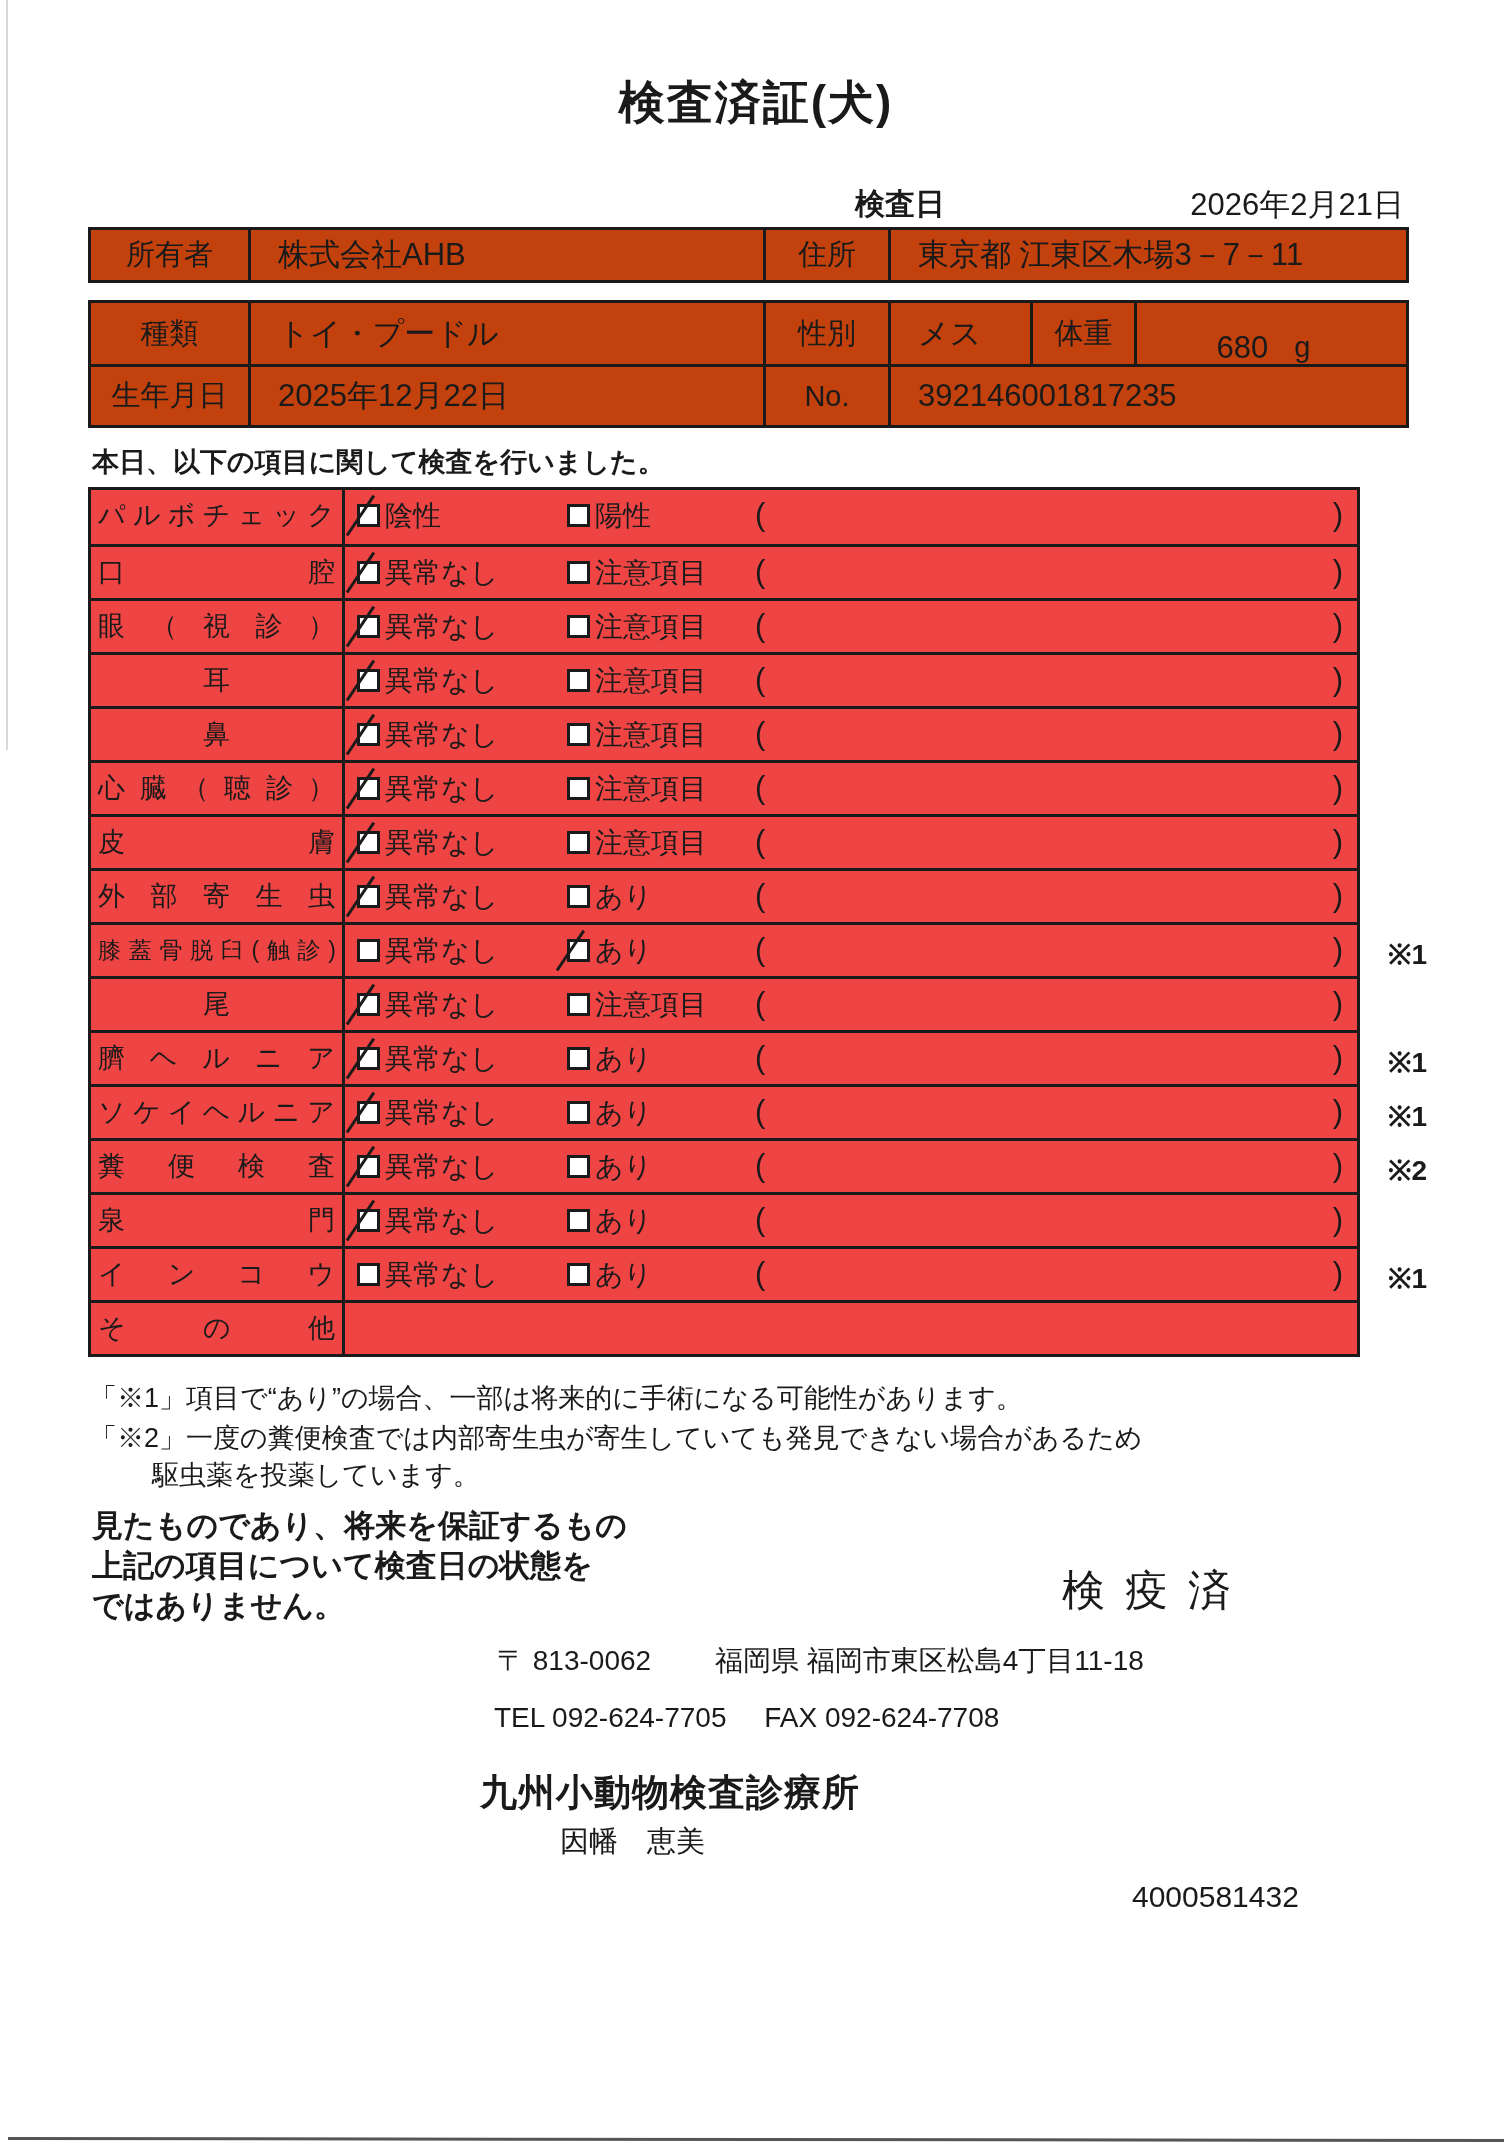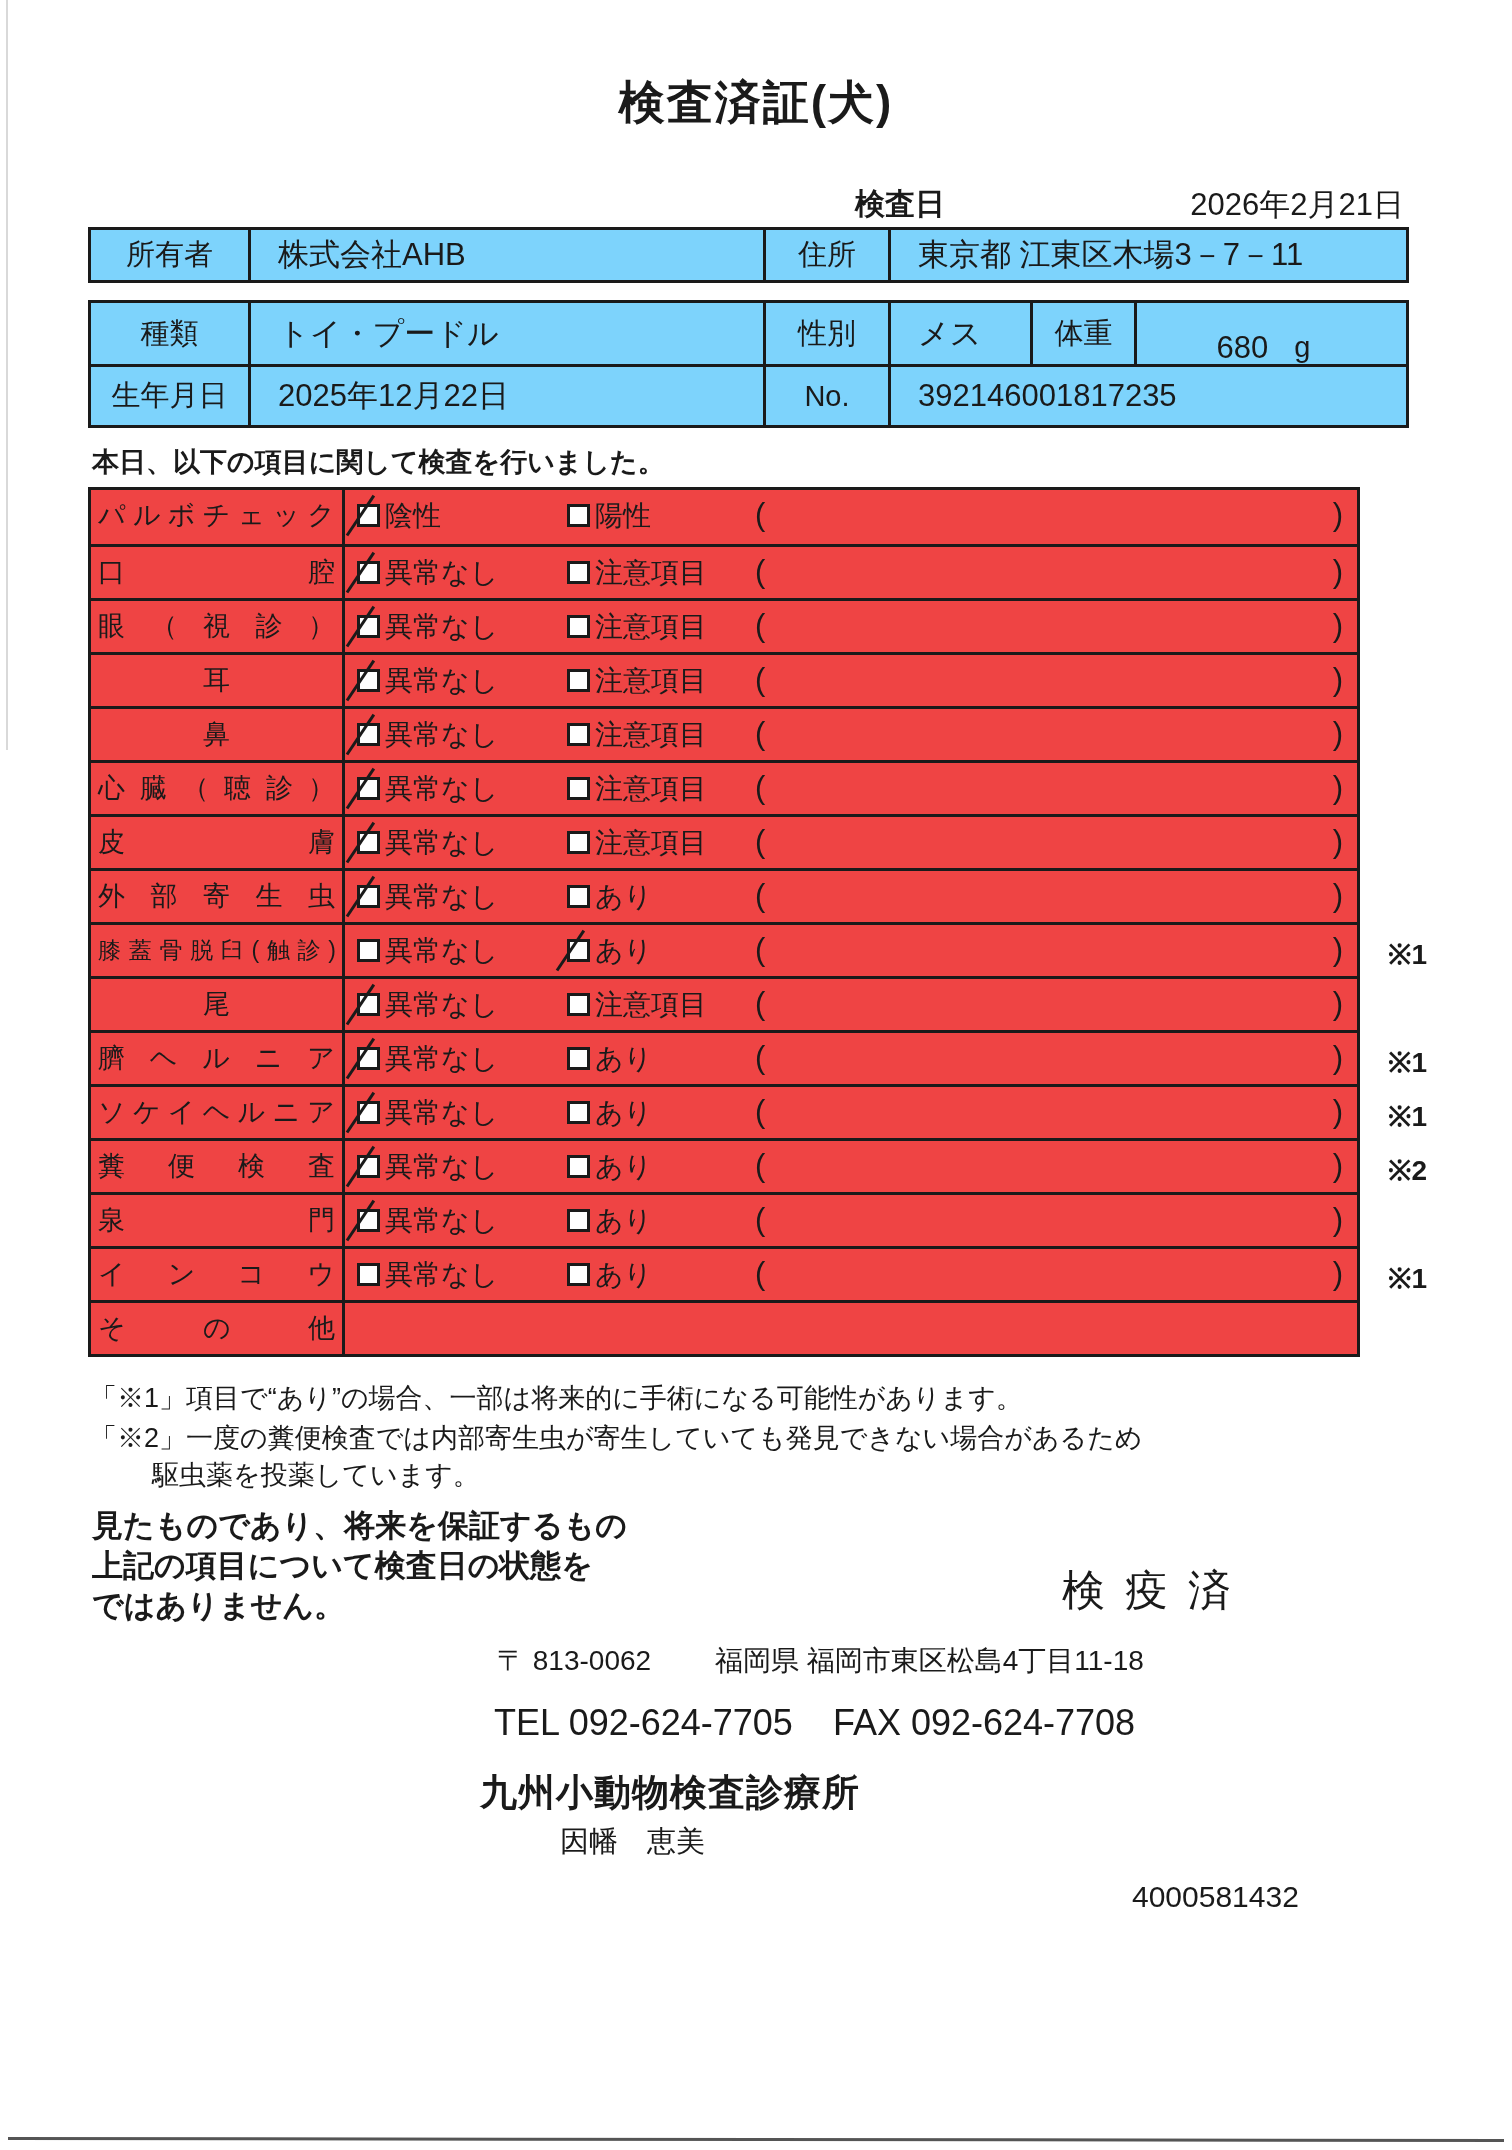--- a/index.html
+++ b/index.html
@@ -7,21 +7,21 @@
   body { font-family: "Liberation Sans", sans-serif; color: #1a1a1a; position: relative; }
   .page { position: absolute; inset: 0; background: #fff; }
 
   
   .title { position: absolute; top: 72px; left: 0; right: 0; text-align: center;
            font-size: 46px; font-weight: bold; letter-spacing: 2px; }
   .date-label { position: absolute; top: 184px; left: 855px; font-size: 30px; font-weight: bold; }
   .date-value { position: absolute; top: 184px; right: 108px; font-size: 31px; }
 
   
-  .t { position: absolute; left: 88px; width: 1321px; border: 3px solid #1a1a1a; background: #7dd3fc; }
+  .t { position: absolute; left: 88px; width: 1321px; border: 3px solid #1a1a1a; background: #c2410c; }
   .trow { display: flex; align-items: center; }
   .trow + .trow { border-top: 3px solid #1a1a1a; }
   .cell { height: 100%; display: flex; align-items: center; }
   .cell.lab { justify-content: center; font-size: 29px; }
   .cell.val { padding-left: 27px; font-size: 31px; }
   .br { border-right: 3px solid #1a1a1a; }
   .t1 { top: 227px; height: 56px; }
   .t1 .trow { height: 50px; }
   .t2 { top: 300px; height: 128px; }
   .t2 .trow { height: 61px; }
@@ -55,21 +55,21 @@
   .note { position: absolute; right: -70px; top: 9px; font-size: 28px; font-weight: bold; white-space: nowrap; }
 
   
   .fn1  { position: absolute; top: 1380px; left: 90px;  font-size: 27px; }
   .fn2a { position: absolute; top: 1420px; left: 90px;  font-size: 27px; }
   .fn2b { position: absolute; top: 1457px; left: 152px; font-size: 27px; }
   .disclaimer { position: absolute; top: 1506px; left: 92px; font-size: 31px; font-weight: bold; line-height: 40px; }
   .stamp { position: absolute; top: 1562px; left: 1062px; font-size: 43px; letter-spacing: 20px; white-space: nowrap; }
   .postal { position: absolute; top: 1642px; left: 497px; font-size: 28px; white-space: nowrap; }
   .postal .addr2 { margin-left: 56px; }
-  .telfax { position: absolute; top: 1702px; left: 494px; font-size: 36px; white-space: nowrap; text-align: right; }
+  .telfax { position: absolute; top: 1702px; left: 494px; font-size: 28px; white-space: nowrap; text-align: right; }
   .telfax .fax { margin-left: 30px; }
   .clinic { position: absolute; top: 1768px; left: 480px; font-size: 37px; font-weight: bold; letter-spacing: 1px; }
   .examiner { position: absolute; top: 1822px; left: 560px; font-size: 29px; }
   .serial { position: absolute; top: 1880px; left: 1132px; font-size: 30px; }
 
   
   .scan-bottom-line { position: absolute; top: 2138px; left: 8px; width: 1496px; height: 3px;
                       background: #555; transform: rotate(0.08deg); }
   .scan-left-line { position: absolute; top: 0; left: 6px; width: 2px; height: 750px; background: #d9d9d9; }
 </style>

